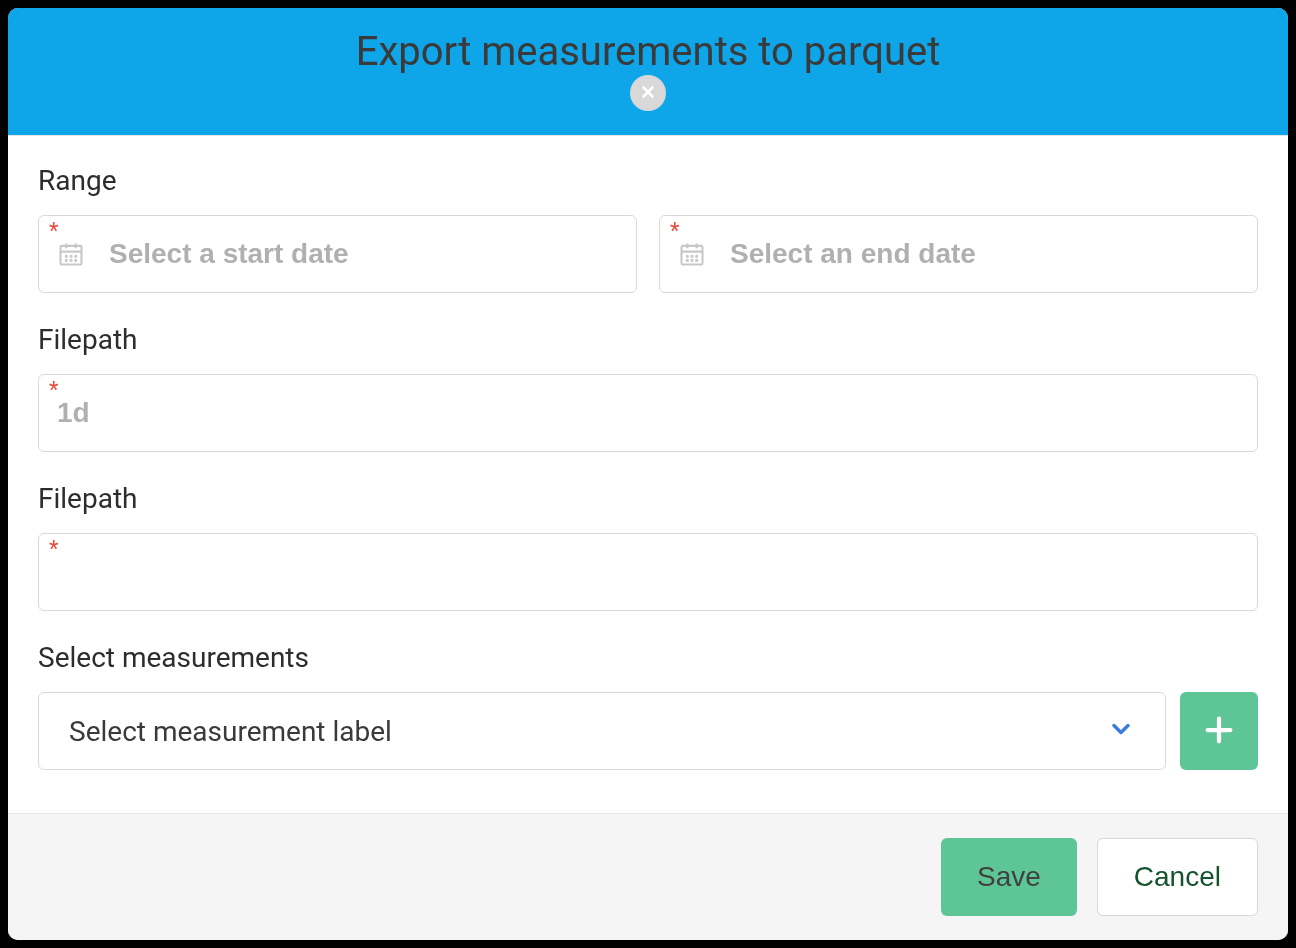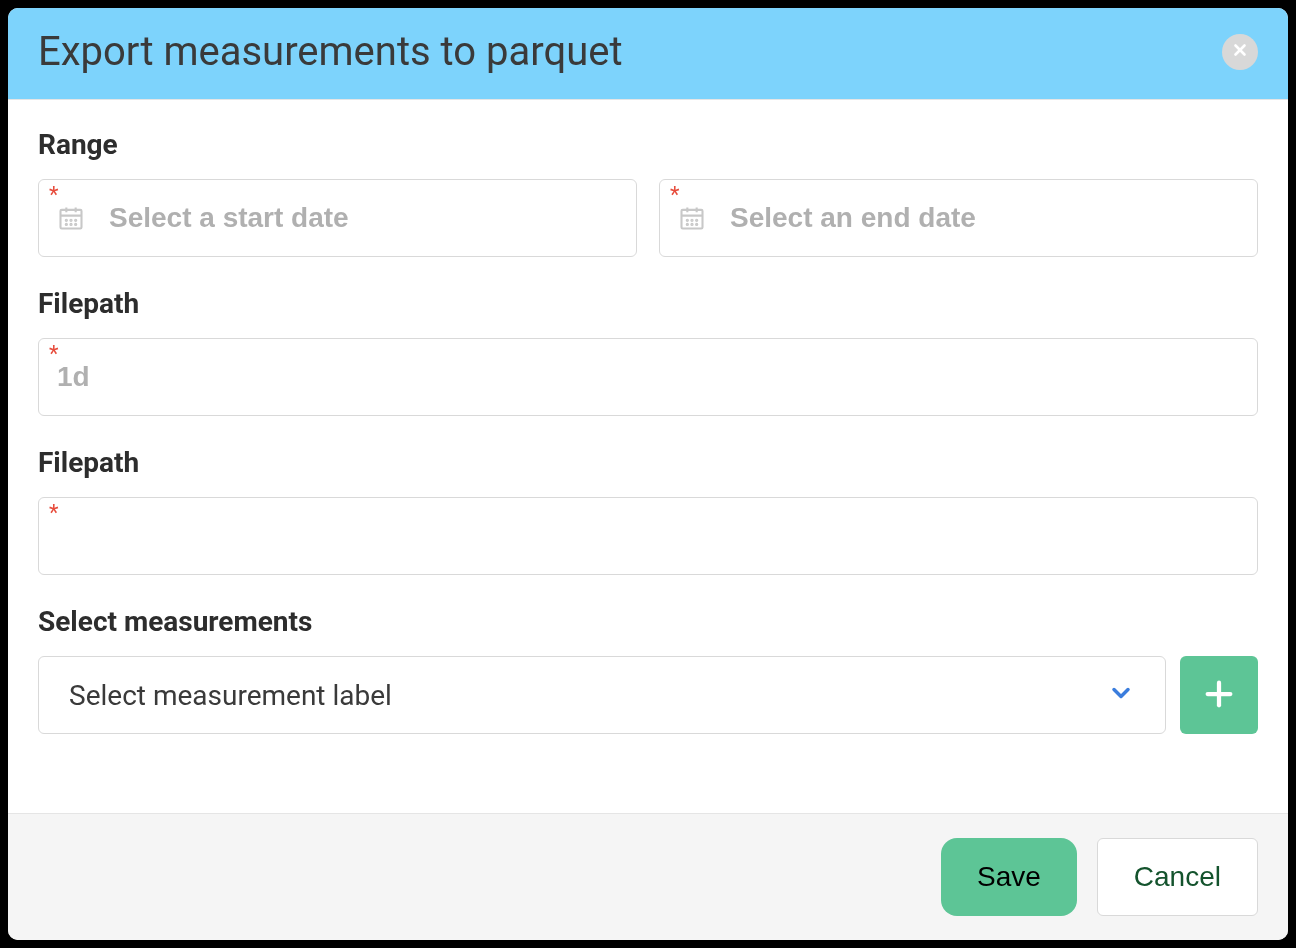--- a/index.html
+++ b/index.html
@@ -16,26 +16,27 @@
     }
     .modal {
       background: #fff;
       border-radius: 10px;
       overflow: hidden;
       height: 100%;
       display: flex;
       flex-direction: column;
     }
     .modal-header {
-      background: #7dd3fc;
+      background: #0ea5e9;
       border-bottom: 1px solid #e5e5e5;
       padding: 20px 30px 24px 30px;
       display: flex;
       justify-content: space-between;
       align-items: center;
+      flex-direction: column;
     }
     .modal-title {
       font-size: 40px;
       font-weight: 400;
       color: #3a3a3a;
     }
     .close-btn {
       width: 36px;
       height: 36px;
       border-radius: 50%;
@@ -52,21 +53,21 @@
       width: 18px;
       height: 18px;
     }
     .modal-body {
       padding: 28px 30px 24px 30px;
       flex: 1;
       overflow-y: auto;
     }
     .section-label {
       font-size: 28px;
-      font-weight: 700;
+      font-weight: 400;
       color: #2d2d2d;
       margin-bottom: 18px;
     }
     .section {
       margin-bottom: 30px;
     }
     .row {
       display: flex;
       gap: 22px;
     }
@@ -172,22 +173,21 @@
       font-size: 28px;
       border-radius: 6px;
       cursor: pointer;
       border: none;
       display: flex;
       align-items: center;
       justify-content: center;
     }
     .btn-primary {
       background: #5dc596;
-      color: #000000;
-      border-radius: 16px;
+      color: #404040;
     }
     .btn-secondary {
       background: #fff;
       color: #14532d;
       border: 1px solid #d9d9d9;
     }
   </style>
 </head>
 <body>
 

